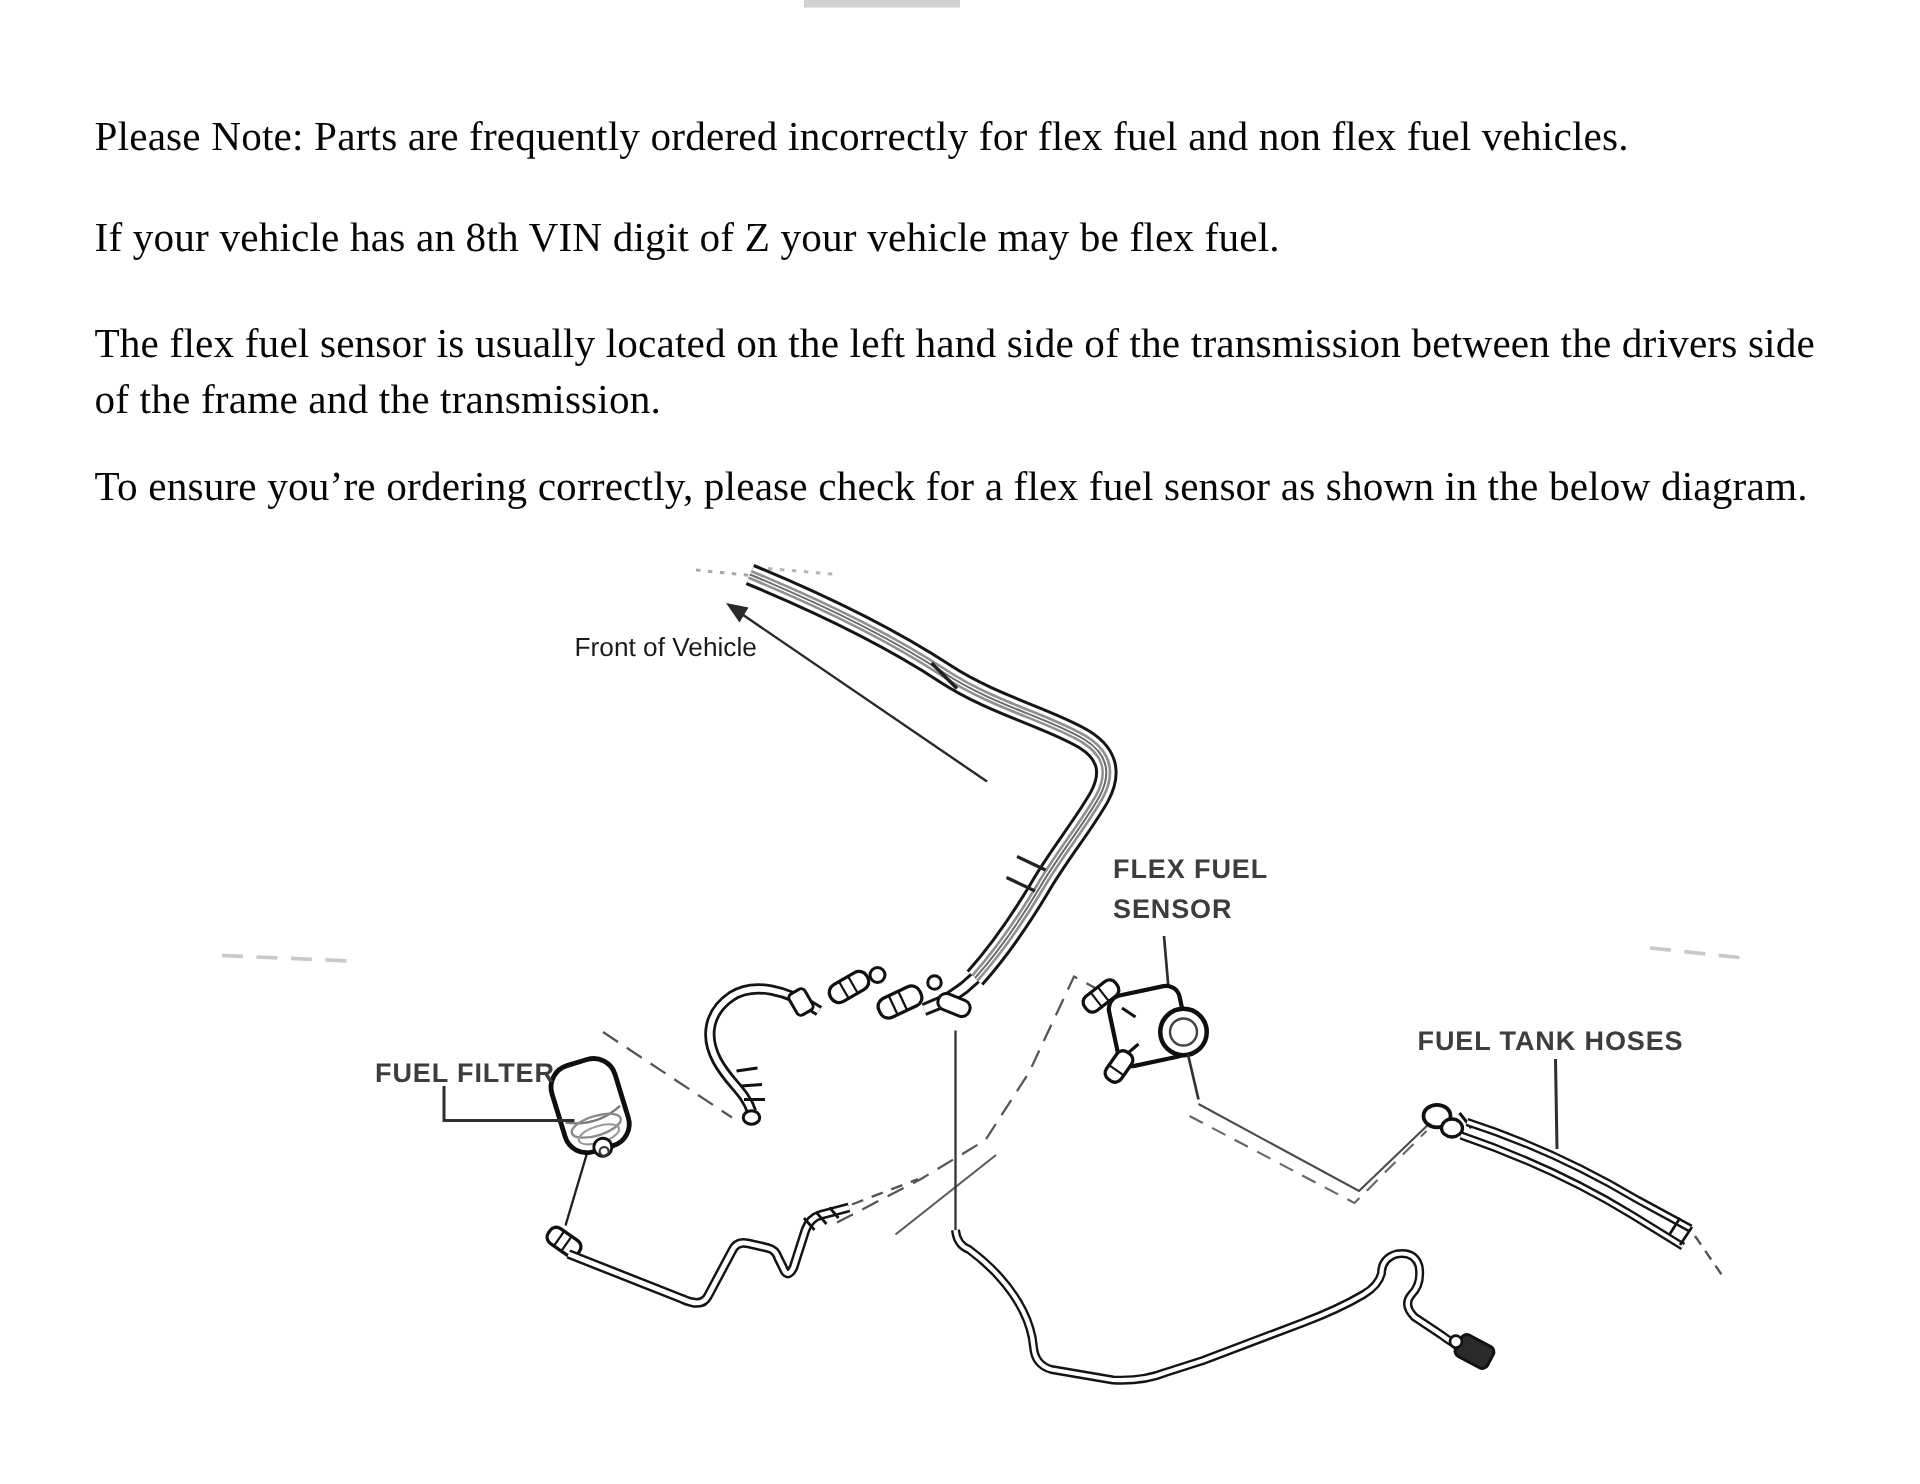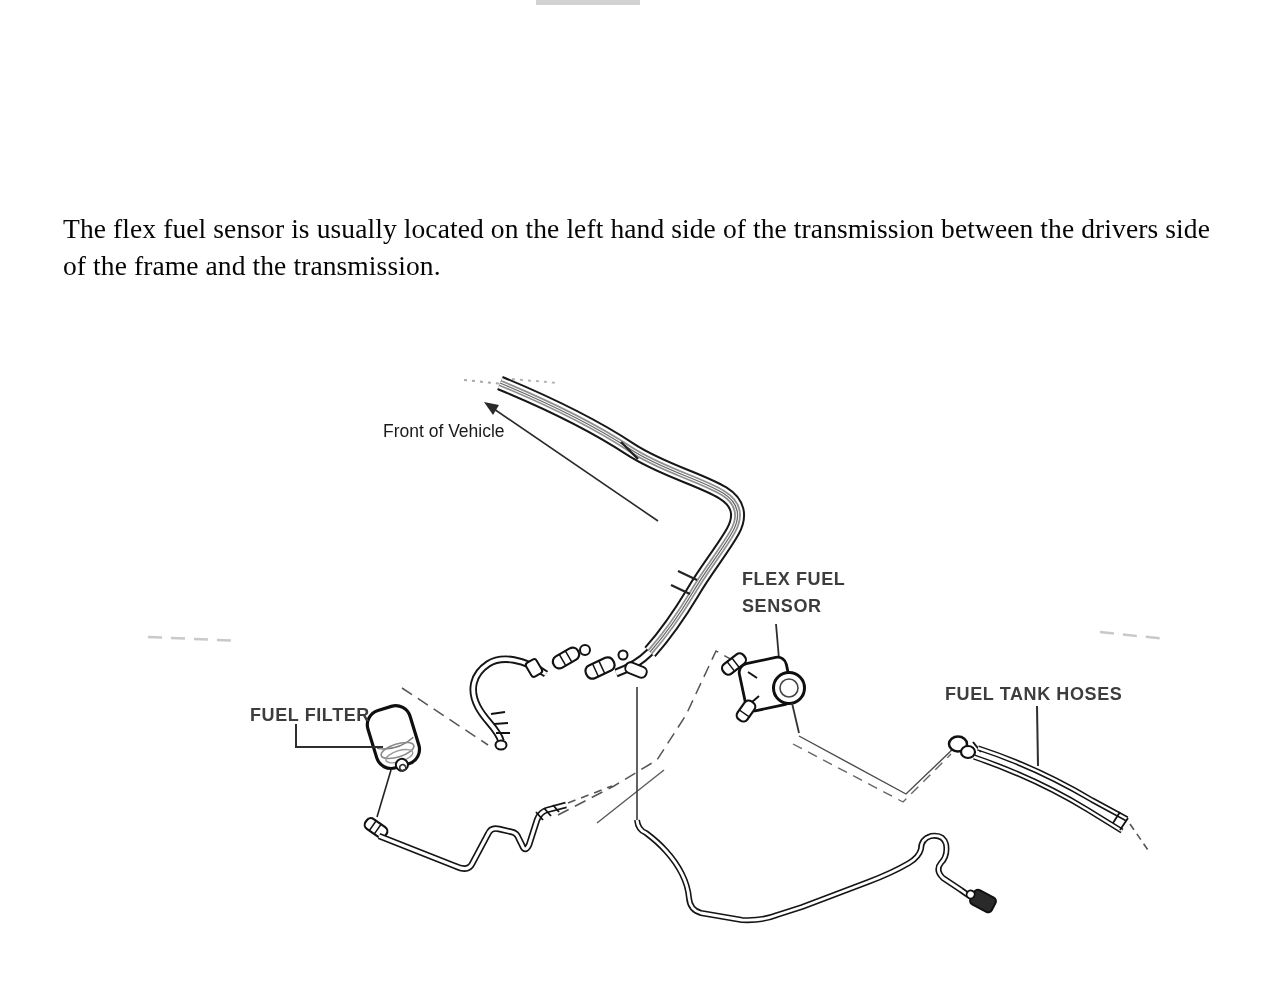--- a/index.html
+++ b/index.html
@@ -17,21 +17,24 @@
             fill:#3d3d3d;letter-spacing:0.6px;}
   .lbl-reg{font-family:"Liberation Sans", sans-serif;font-size:17.5px;fill:#1a1a1a;}
 </style>
 </head>
 <body>
 
 <div class="page">
 
   <div class="top-bar"></div>
 
+  <p class="note p1">Please Note: Parts are frequently ordered incorrectly for flex fuel and non flex fuel vehicles.</p>
+  <p class="note p2">If your vehicle has an 8th VIN digit of Z your vehicle may be flex fuel.</p>
   <p class="note p3">The flex fuel sensor is usually located on the left hand side of the transmission between the drivers side of the frame and the transmission.</p>
+  <p class="note p4">To ensure you’re ordering correctly, please check for a flex fuel sensor as shown in the below diagram.</p>
 
   <svg class="diagram" viewBox="0 0 1280 989">
 
     <line x1="148" y1="637" x2="240" y2="641" stroke="#c9c9c9" stroke-width="2.5" stroke-dasharray="14 9"></line>
     <line x1="1100" y1="632" x2="1166" y2="639" stroke="#c9c9c9" stroke-width="2.5" stroke-dasharray="14 9"></line>
 
     <line x1="464" y1="380" x2="504" y2="384" stroke="#a8a8a8" stroke-width="2" stroke-dasharray="3 5"></line>
     <line x1="512" y1="379" x2="558" y2="383" stroke="#b5b5b5" stroke-width="2" stroke-dasharray="3 5"></line>
 
     <g>

